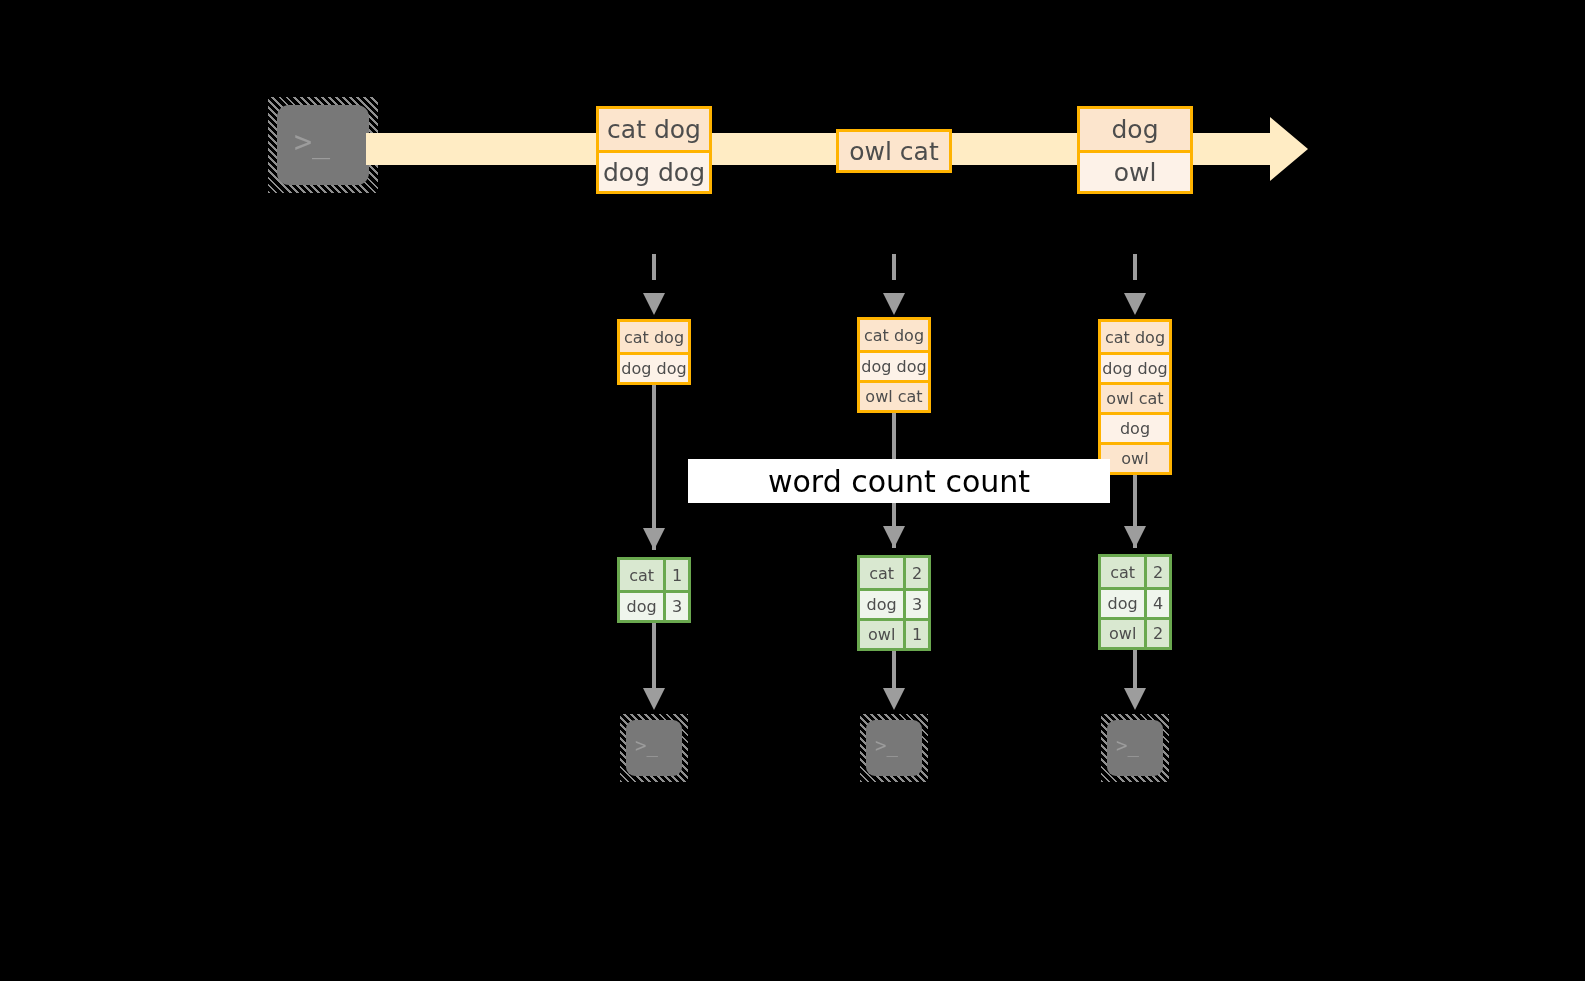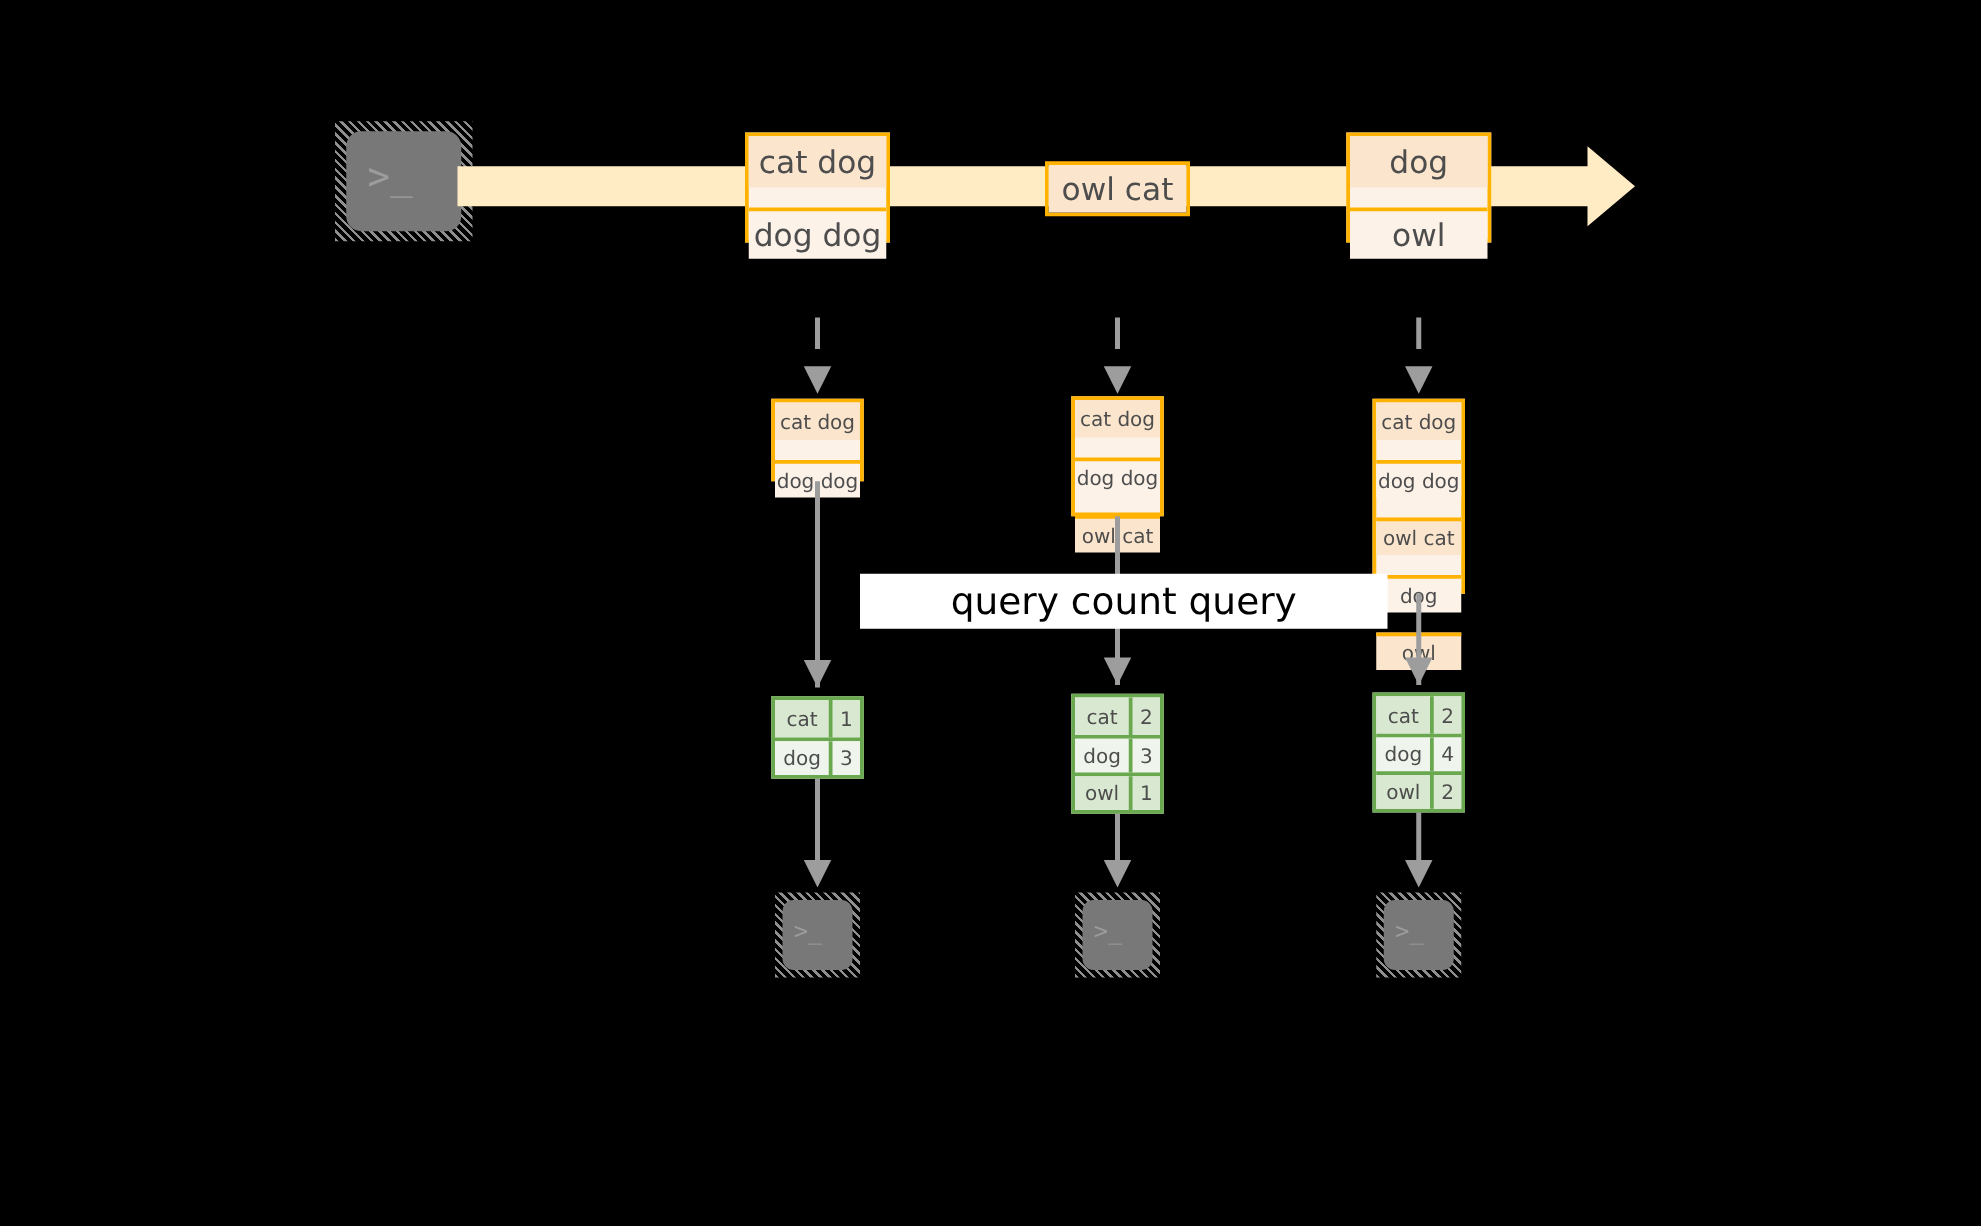--- a/index.html
+++ b/index.html
@@ -67,21 +67,21 @@
   .obox .cell {
     box-sizing: border-box;
     display: flex;
     align-items: center;
     justify-content: center;
     color: #4d4d4d;
     white-space: nowrap;
     background: #fdf2e8;
   }
   .obox .cell.dark { background: #fce5cd; }
-  .obox .cell + .cell { border-top: 3px solid #ffb300; margin-top: 16px; }
+  .obox .cell + .cell { border-top: 3px solid #ffb300; }
 
   
   .obox.big .cell { height: 41px; font-size: 25px; }
   .obox.big.single .cell { height: 38px; }
 
   
   .obox.small .cell { height: 30px; font-size: 16px; }
 
   
   .gbox {
@@ -265,15 +265,15 @@
   </div>
 
   <div class="vline" style="left:1133px; top:650px; height:41px;"></div>
   <div class="vhead" style="left:1124px; top:688px;"></div>
 
   <div class="term" style="left:1101px; top:714px; width:68px; height:68px;">
     <div class="inner" style="left:6px; top:6px; right:6px; bottom:6px; border-radius:9px;"></div>
     <span class="prompt" style="left:15px; top:22px; font-size:19px;">&gt;_</span>
   </div>
 
-  <div class="query-label" style="left:688px; top:459px; width:422px; height:44px;">query count query</div>
+  <div class="query-label" style="left:688px; top:459px; width:422px; height:44px;">word count count</div>
 
 </div>
 
 </body></html>

